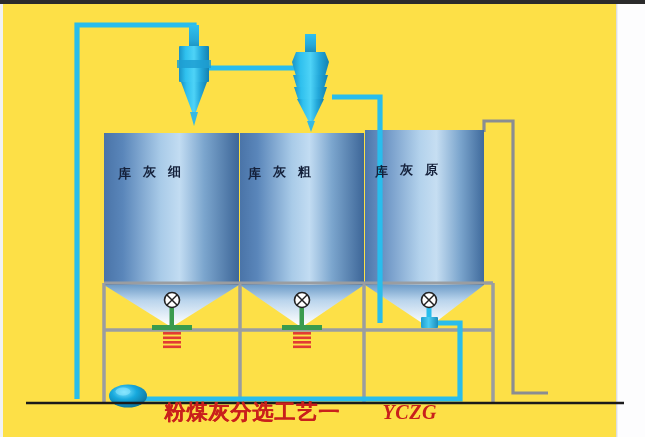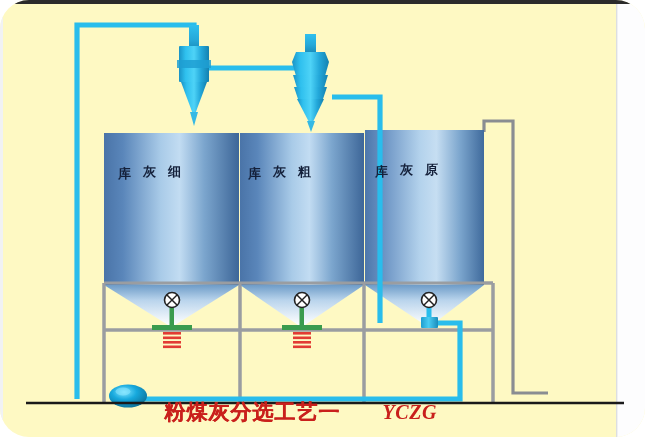--- a/index.html
+++ b/index.html
@@ -8,23 +8,22 @@
     padding: 0;
     background: #ffffff;
   }
   body {
     font-family: "Liberation Sans", "DejaVu Sans", sans-serif;
   }
   #stage {
     position: relative;
     width: 645px;
     height: 437px;
-    background: #fef9c3;
+    background: #fde047;
     overflow: hidden;
-    border-radius: 29px;
   }
   #diagram-svg {
     position: absolute;
     left: 0;
     top: 0;
     width: 645px;
     height: 437px;
     display: block;
   }
   .silo-label {

